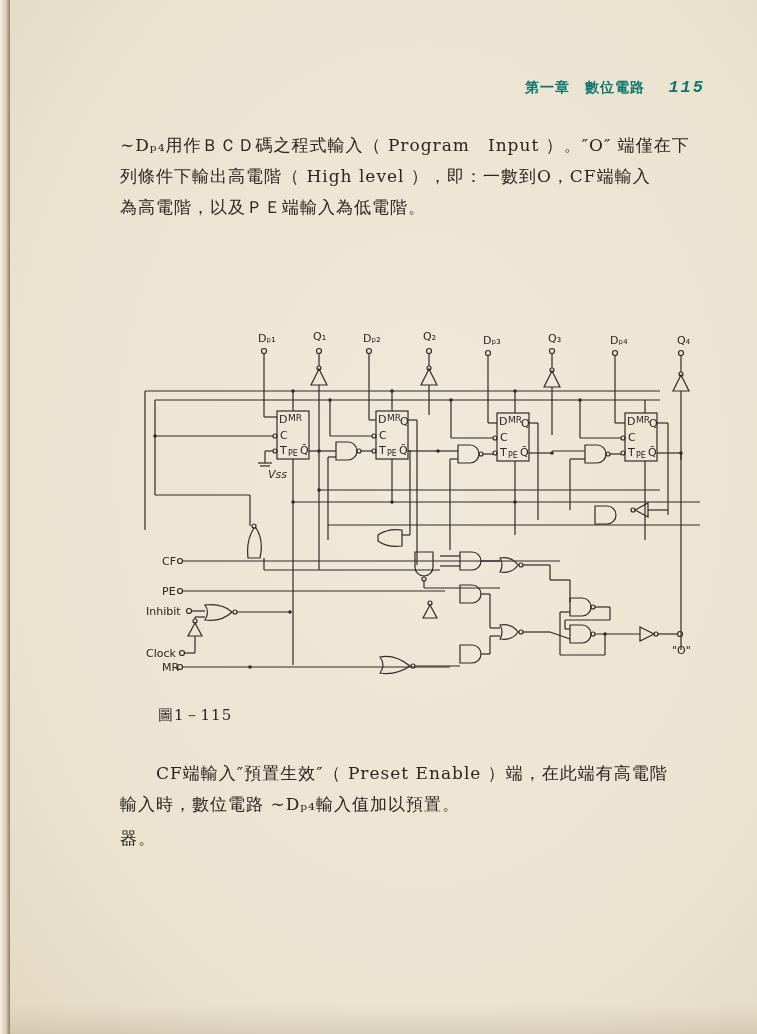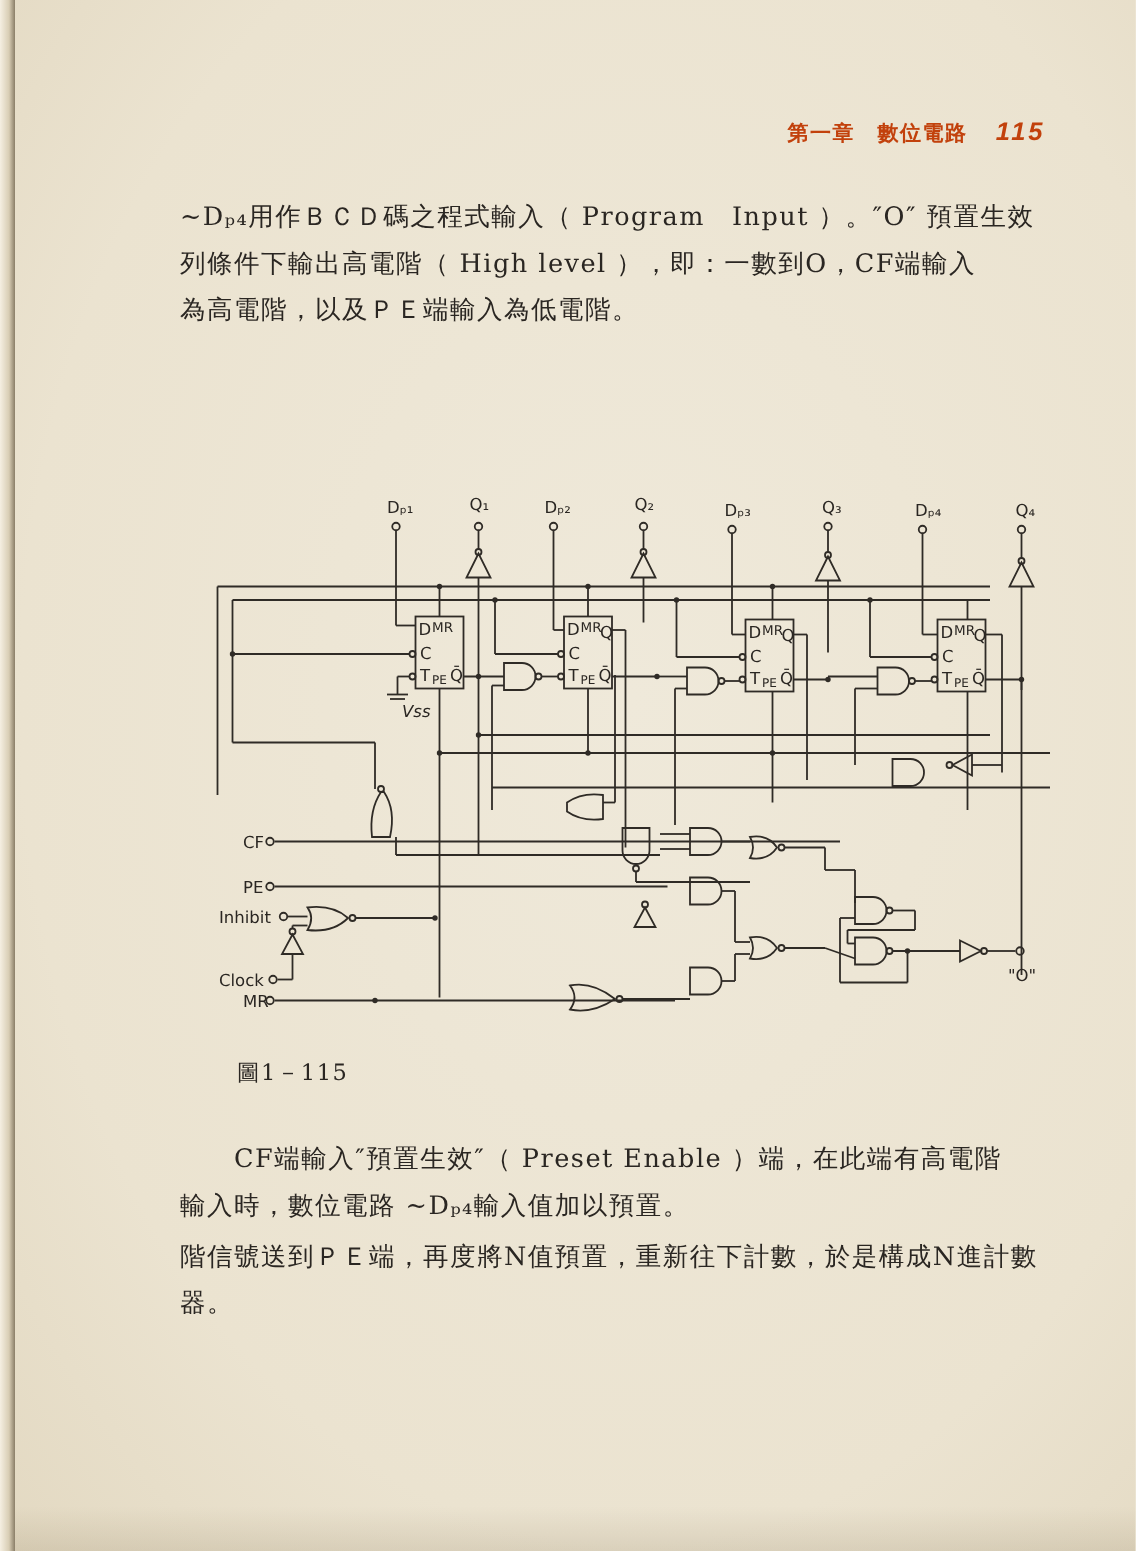--- a/index.html
+++ b/index.html
@@ -17,22 +17,22 @@
   .page {
     position: absolute; left: 10px; top: 0; width: 747px; height: 1034px;
     background: radial-gradient(ellipse at 55% 45%, #efe9da 0%, #ebe3d0 70%, #e3d9c2 100%);
   }
   .bottom-shade {
     position: absolute; left: 0; right: 0; bottom: 0; height: 30px;
     background: linear-gradient(to bottom, rgba(0,0,0,0) 0%, rgba(140,125,95,0.18) 100%);
   }
   .header {
     position: absolute; top: 78px; left: 525px;
-    font-family: Liberation Sans, sans-serif; font-size: 14px; font-weight: bold;
-    letter-spacing: 1px; color: #c2410c;
+    font-family: Liberation Mono, monospace; font-size: 14px; font-weight: bold;
+    letter-spacing: 1px; color: #0f766e;
   }
   .header .pnum { font-size: 17px; font-style: italic; margin-left: 14px; letter-spacing: 2px; }
   .para {
     position: absolute; left: 120px; width: 600px;
     font-size: 17px; line-height: 31px; letter-spacing: 1px;
     color: #2a2622; margin: 0;
   }
   .para .line { display: block; white-space: nowrap; }
   .indent { padding-left: 36px; }
   .p1 { top: 130px; }
@@ -55,21 +55,21 @@
 <div class="page">
   <div class="bottom-shade"></div>
 </div>
 
 <div class="header">
   <span>第一章　數位電路</span>
   <span class="pnum">115</span>
 </div>
 
 <div class="para p1">
-  <span class="line">∼Dₚ₄用作ＢＣＤ碼之程式輸入（ Program　Input ）。″O″ 預置生效</span>
+  <span class="line">∼Dₚ₄用作ＢＣＤ碼之程式輸入（ Program　Input ）。″O″ 端僅在下</span>
   <span class="line">列條件下輸出高電階（ High level ），即：一數到O，CF端輸入</span>
   <span class="line">為高電階，以及ＰＥ端輸入為低電階。</span>
 </div>
 
 <div class="circuit">
   <svg viewBox="0 0 580 375" xmlns="http://www.w3.org/2000/svg" stroke="#2f2b26" stroke-width="1.2" fill="none">
 
     <g stroke="none">
       <text class="lbl" x="118" y="22">Dₚ₁</text>
       <text class="lbl" x="173" y="20">Q₁</text>
@@ -363,15 +363,14 @@
 </div>
 
 <div class="caption">圖1－115</div>
 
 <div class="para p2">
   <span class="line indent">CF端輸入″預置生效″（ Preset Enable ）端，在此端有高電階</span>
   <span class="line">輸入時，數位電路 ∼Dₚ₄輸入值加以預置。</span>
 </div>
 
 <div class="para p3">
-  <span class="line">階信號送到ＰＥ端，再度將N值預置，重新往下計數，於是構成N進計數</span>
   <span class="line">器。</span>
 </div>
 
 </body></html>

